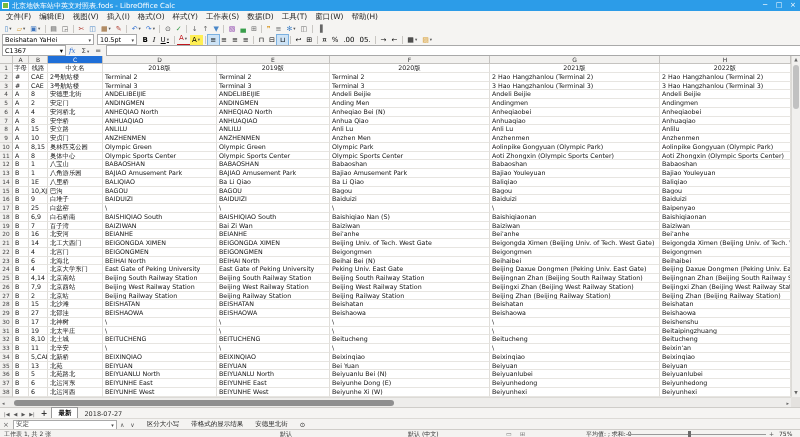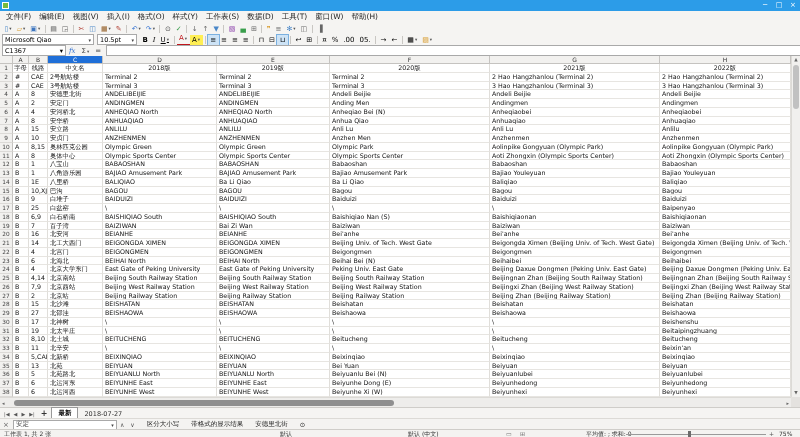--- a/index.html
+++ b/index.html
@@ -79,20 +79,21 @@
   #status{top:429px;height:8px;background:#f4f3f1;border-top:1px solid #cfcdc9;font-size:6px;color:#333;}
   #status span{position:absolute;line-height:8px;white-space:nowrap;}
   #zoomtrack{position:absolute;left:626px;top:4px;width:140px;height:1px;background:#9a9a9a;}
   #zoomthumb{position:absolute;left:688px;top:1px;width:3px;height:6px;background:#6b6b6b;}
 </style>
 </head>
 <body>
 
 <div id="titlebar" class="abs">
   <span id="appicon"></span>
+  <span>北京地铁车站中英文对照表.fods - LibreOffice Calc</span>
   <span id="wctrl">
     <span>─</span>
     <span>□</span>
     <span>×</span>
   </span>
 </div>
 
 <div id="menubar" class="abs">
     <span class="menu-item">文件(F)</span>
     <span class="menu-item">编辑(E)</span>
@@ -137,21 +138,21 @@
     <span class="tbi" style="color: rgb(216, 155, 44);">❞</span>
     <span class="tbi" style="color: rgb(102, 102, 102);">≡</span>
     <span class="tbi" style="color: rgb(74, 135, 200);">✻<span class="caret">▾</span></span>
     <span class="tbi" style="color: rgb(102, 102, 102);">◫</span>
     <span class="sep"></span>
     <span class="tbi" style="color: rgb(102, 102, 102);">▐</span>
   </div>
 
 <div id="tb2" class="abs bar">
   <span id="fontbox" class="combo">
-    <span>Microsoft Qiao</span>
+    <span>Beishatan YaHei</span>
     <span class="cbx">▾</span>
   </span>
   <span id="sizebox" class="combo">
     <span>10.5pt</span>
     <span class="cbx">▾</span>
   </span>
   <span id="tb2btns" style="display:inline-flex;align-items:center;">
       <span class="tbi b-bold">B</span>
       <span class="tbi b-italic">I</span>
       <span class="tbi b-underline">U<span class="caret">▾</span></span>

